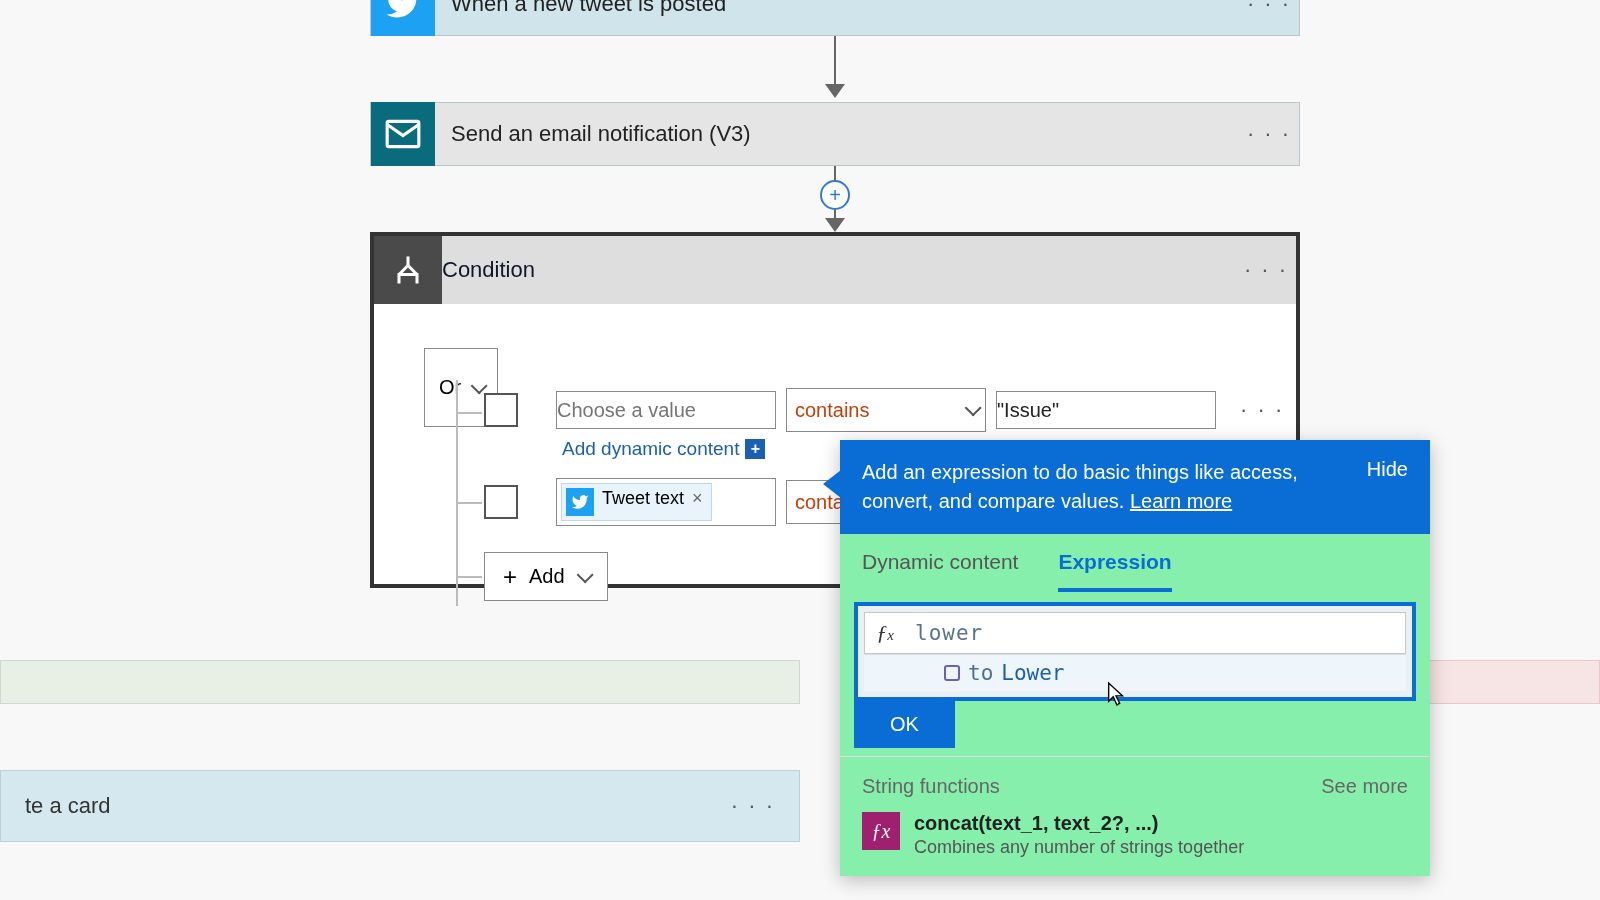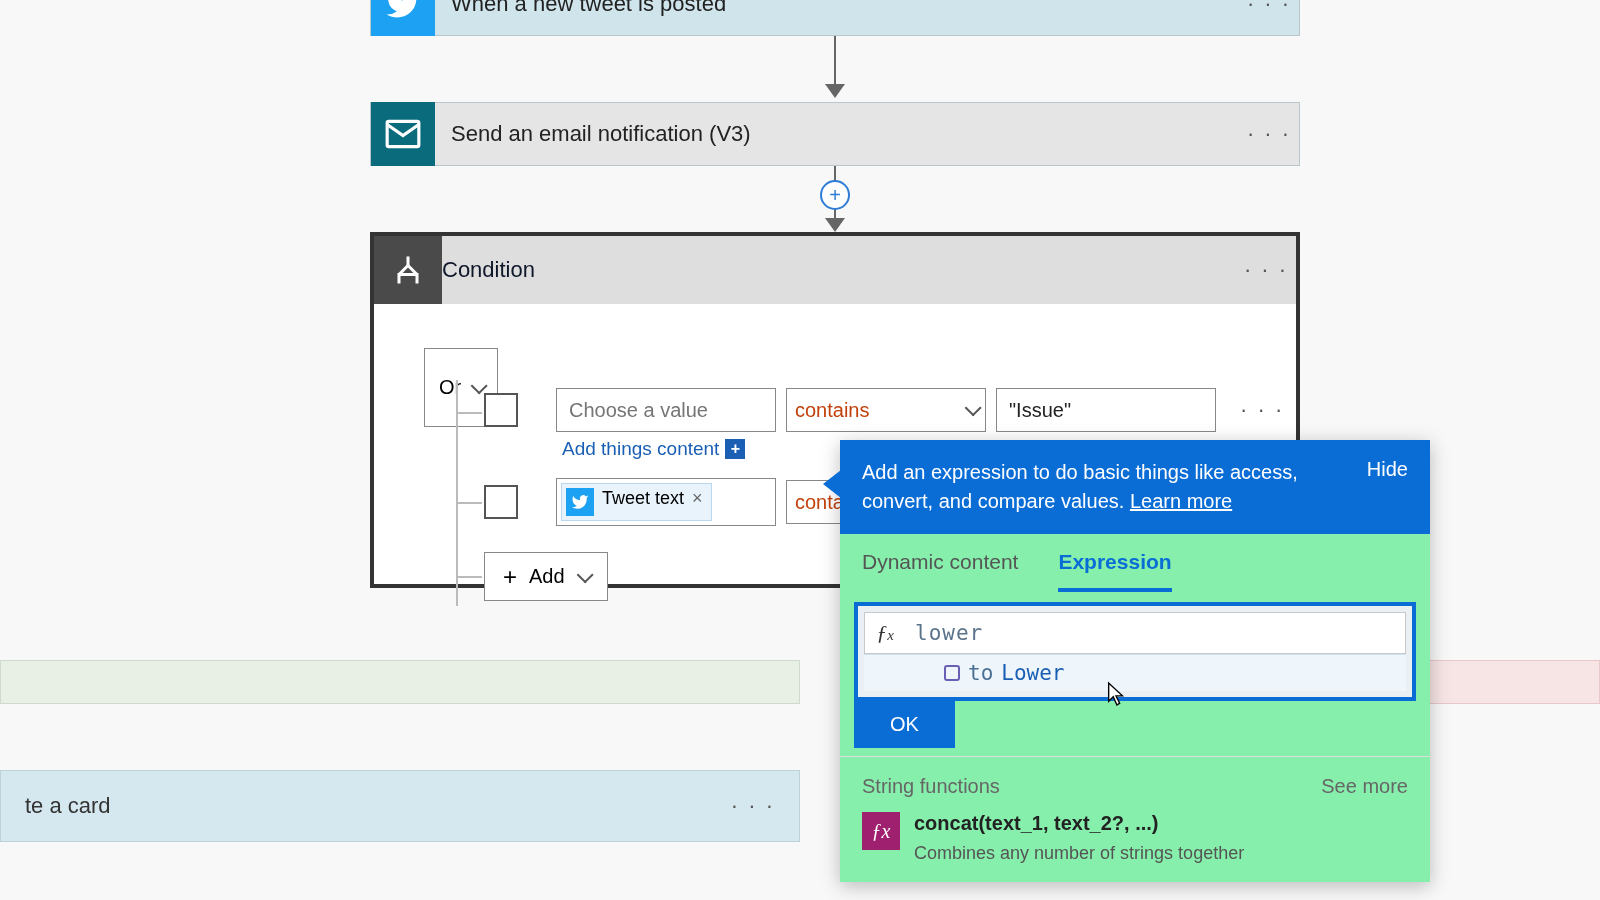--- a/index.html
+++ b/index.html
@@ -164,24 +164,24 @@
 
   .checkbox {
     width: 34px; height: 34px;
     border: 2px solid #555;
     background:#fff;
     margin-right: 28px;
     cursor: pointer;
   }
 
   .value-input {
-    width: 220px; height: 44px;
+    width: 220px; height: 38px;
     border: 1px solid #888;
     font-size: 20px;
-    padding: 0 12px;
+    padding: 0 0;
     color: #666;
     background: #fff;
   }
   .operator-select {
     width: 200px; height: 44px;
     border: 1px solid #888;
     background: #fff;
     display:flex; align-items:center;
     padding: 0 8px;
     font-size: 20px;
@@ -386,21 +386,21 @@
   .fn-icon {
     width:38px; height:38px;
     background:#a02070;
     color:#fff;
     display:flex; align-items:center; justify-content:center;
     font-style:italic;
     font-family:"Times New Roman",serif;
     font-size:20px;
   }
   .fn-name { font-size:20px; font-weight:600; color:#222; }
-  .fn-desc { font-size:18px; color:#555; margin-top:8px; }
+  .fn-desc { font-size:18px; color:#555; margin-top:2px; }
 
   
   .cursor {
     position:absolute;
     left:1105px; top:680px;
     width:22px; height:28px;
     z-index:200;
     pointer-events:none;
   }
 </style>
@@ -467,21 +467,21 @@
         <input class="value-input" placeholder="Choose a value" style="">
         <div class="operator-select">
           <span>contains</span>
           <span class="chevron"></span>
         </div>
         <input class="value-input right" value="&quot;Issue&quot;" style="">
         <div class="row-menu">· · ·</div>
       </div>
 
       <div class="add-dyn">
-        <span>Add things content</span>
+        <span>Add dynamic content</span>
         <span class="plus-tag">+</span>
       </div>
 
       
       <div class="row r2">
         <div class="checkbox"></div>
         <div class="token-input">
           <div class="token">
             <span class="token-icon">
               <svg width="18" height="18" viewBox="0 0 24 24" fill="#fff">

